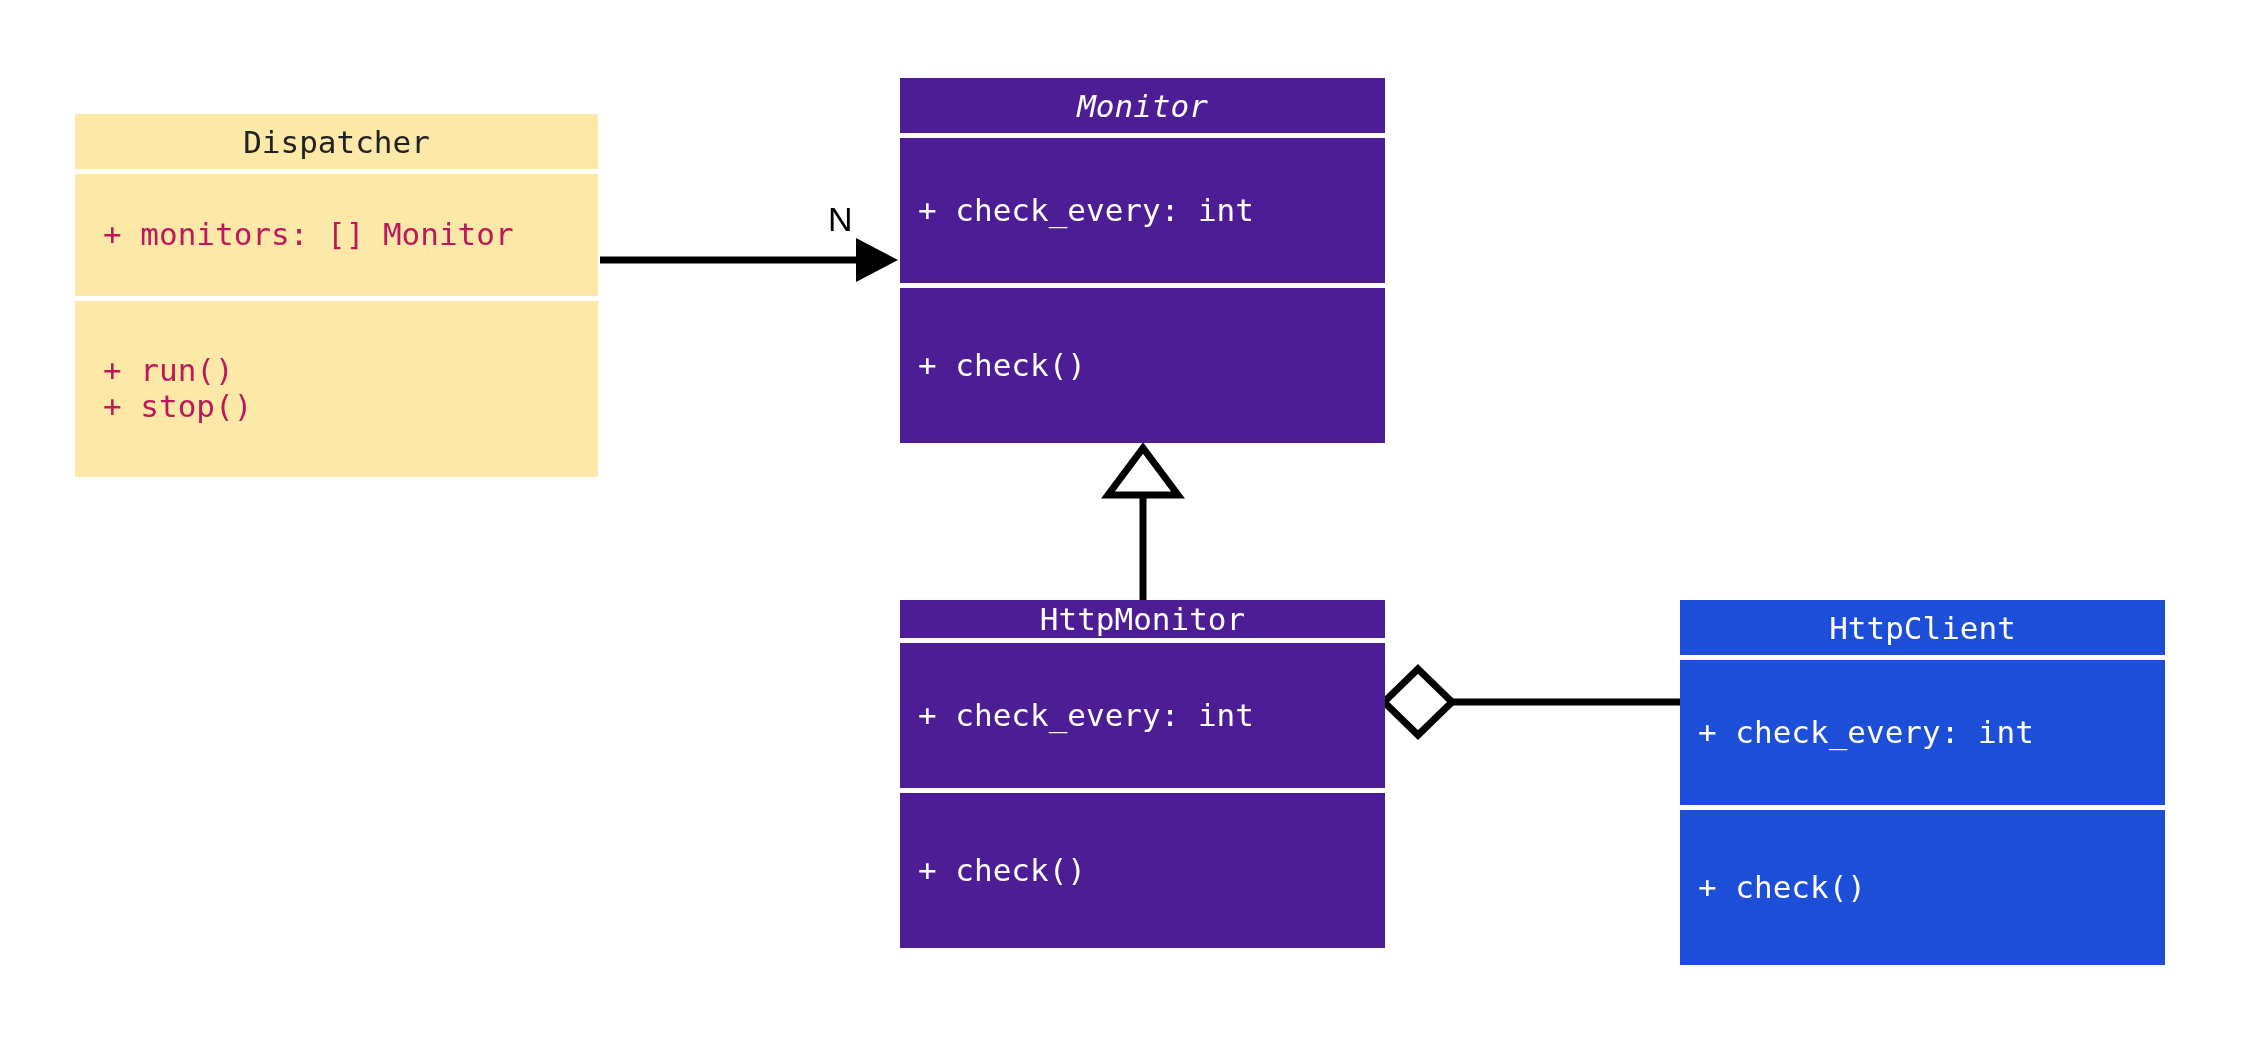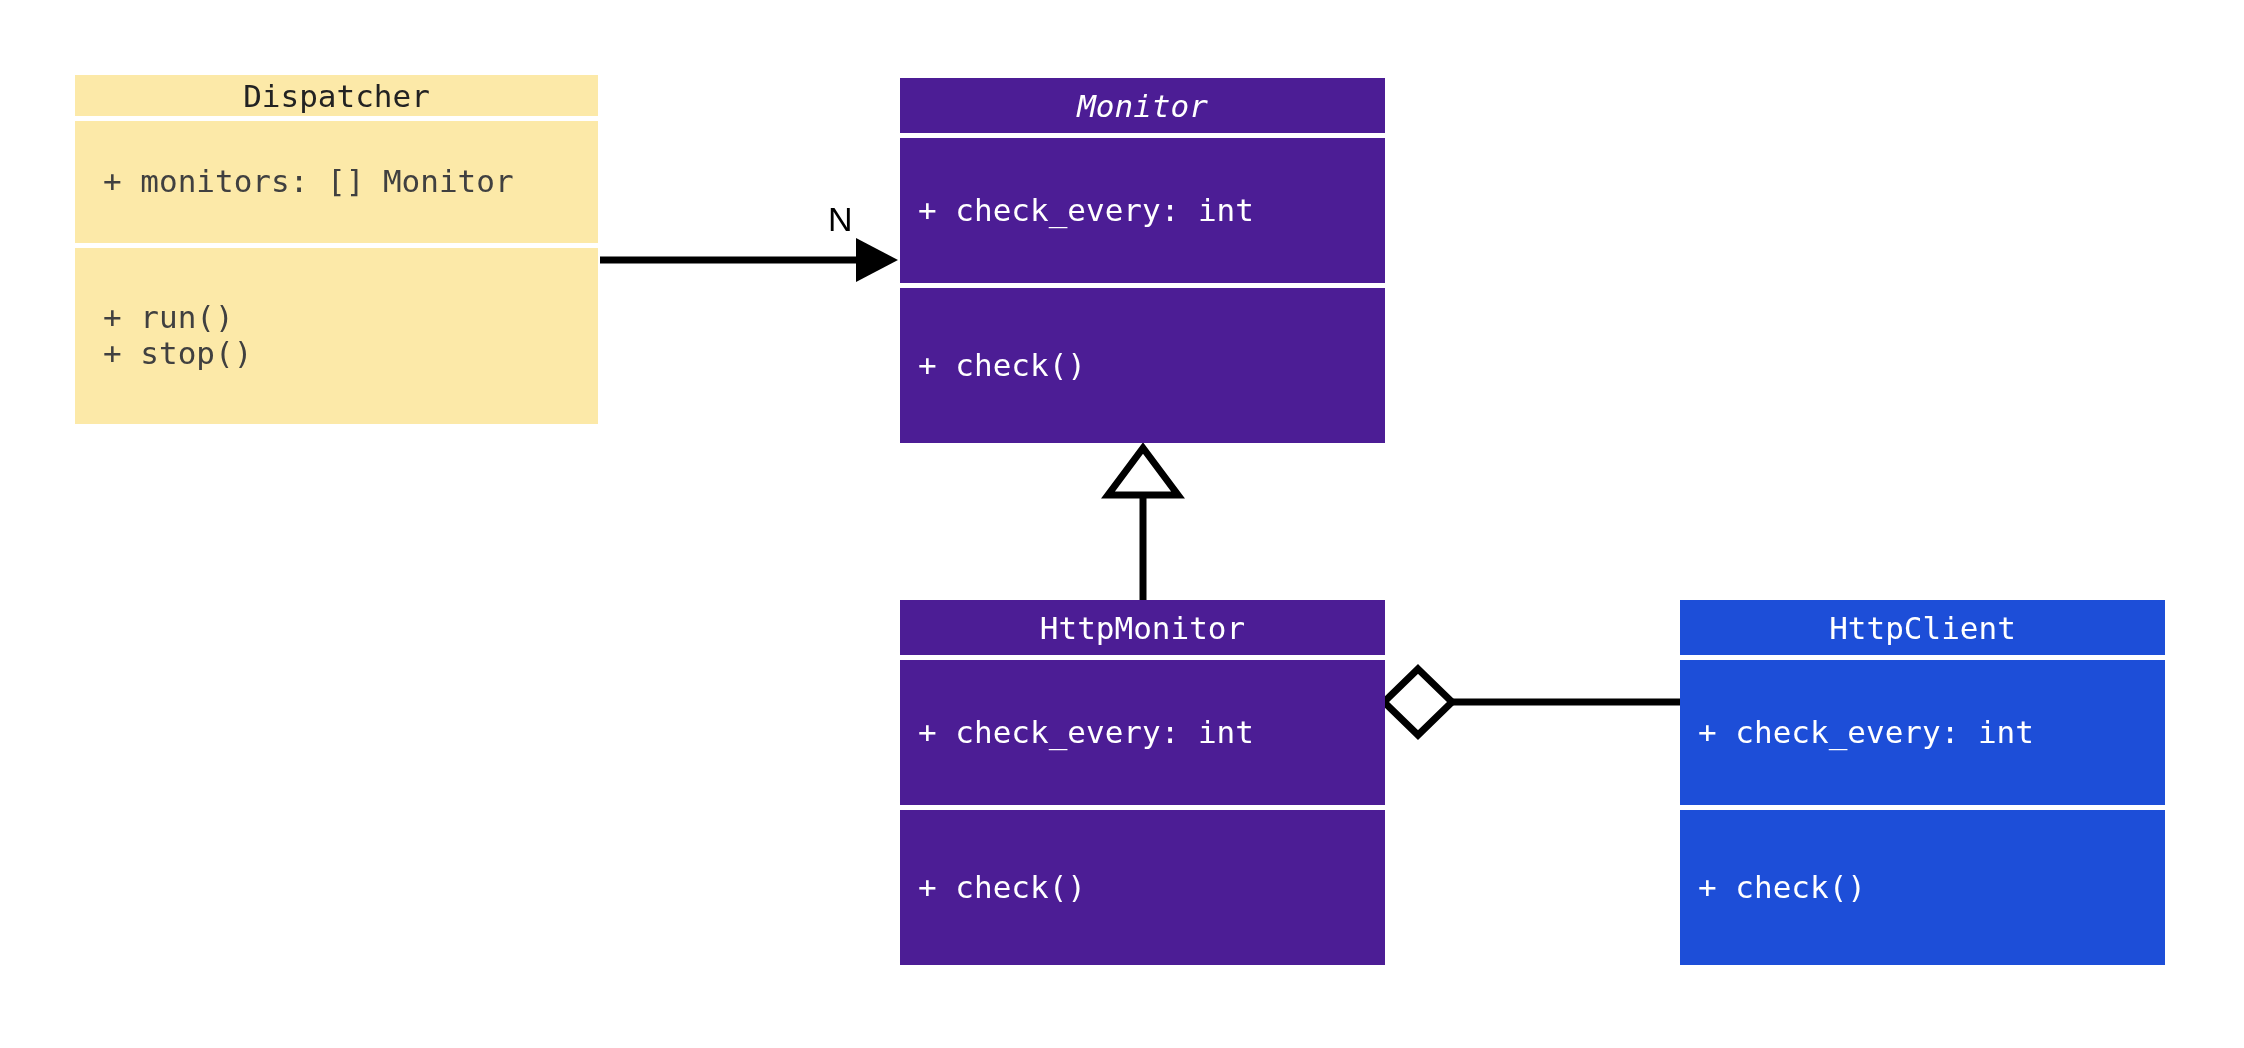--- a/index.html
+++ b/index.html
@@ -44,21 +44,21 @@
     justify-content: center;
     padding-left: 18px;
     font-size: 31px;
     line-height: 1.16;
   }
   .member { white-space: pre; }
 
   
   .c-yellow .compartment { background: #fce9a8; }
   .c-yellow .compartment.header { color: #222222; }
-  .c-yellow .compartment.body  { color: #404040; padding-left: 28px; }
+  .c-yellow .compartment.body  { color: #be185d; padding-left: 28px; }
 
   .c-blue .compartment { background: #4c1d95; }
   .c-blue .compartment.header { color: #ffffff; }
   .c-blue .compartment.body  { color: #ffffff; }
 
   .c-green .compartment { background: #1d4ed8; }
   .c-green .compartment.header { color: #ffffff; }
   .c-green .compartment.body  { color: #ffffff; }
 
   .abstract-name { font-style: italic; }
@@ -116,21 +116,21 @@
     
     <g>
       <line class="edge-line" x1="1452" y1="702" x2="1680" y2="702"></line>
       <polygon class="edge-shape-hollow" points="1418,669 1452,702 1418,735 1384,702"></polygon>
     </g>
   </svg>
 
   <div class="edge-label" style="left:828px; top:200px;">N</div>
 
   <div class="uml-class c-yellow" style="left:75px; top:75px; width:523px;">
-    <div class="compartment header" style="height:41px;">
+    <div class="compartment header" style="height:55px;margin-top:39px;">
       <span>Dispatcher</span>
     </div>
     <div class="compartment body" style="height:122px;">
       <div class="member">+ monitors: [] Monitor</div>
     </div>
     <div class="compartment body" style="height:176px;">
       <div class="member">+ run()</div>
       <div class="member">+ stop()</div>
     </div>
   </div>
@@ -141,21 +141,21 @@
     </div>
     <div class="compartment body" style="height:145px;">
       <div class="member">+ check_every: int</div>
     </div>
     <div class="compartment body" style="height:155px;">
       <div class="member">+ check()</div>
     </div>
   </div>
 
   <div class="uml-class c-blue" style="left:900px; top:600px; width:485px;">
-    <div class="compartment header" style="height:55px;">
+    <div class="compartment header" style="height:38px;">
       <span>HttpMonitor</span>
     </div>
     <div class="compartment body" style="height:145px;">
       <div class="member">+ check_every: int</div>
     </div>
     <div class="compartment body" style="height:155px;">
       <div class="member">+ check()</div>
     </div>
   </div>
 

